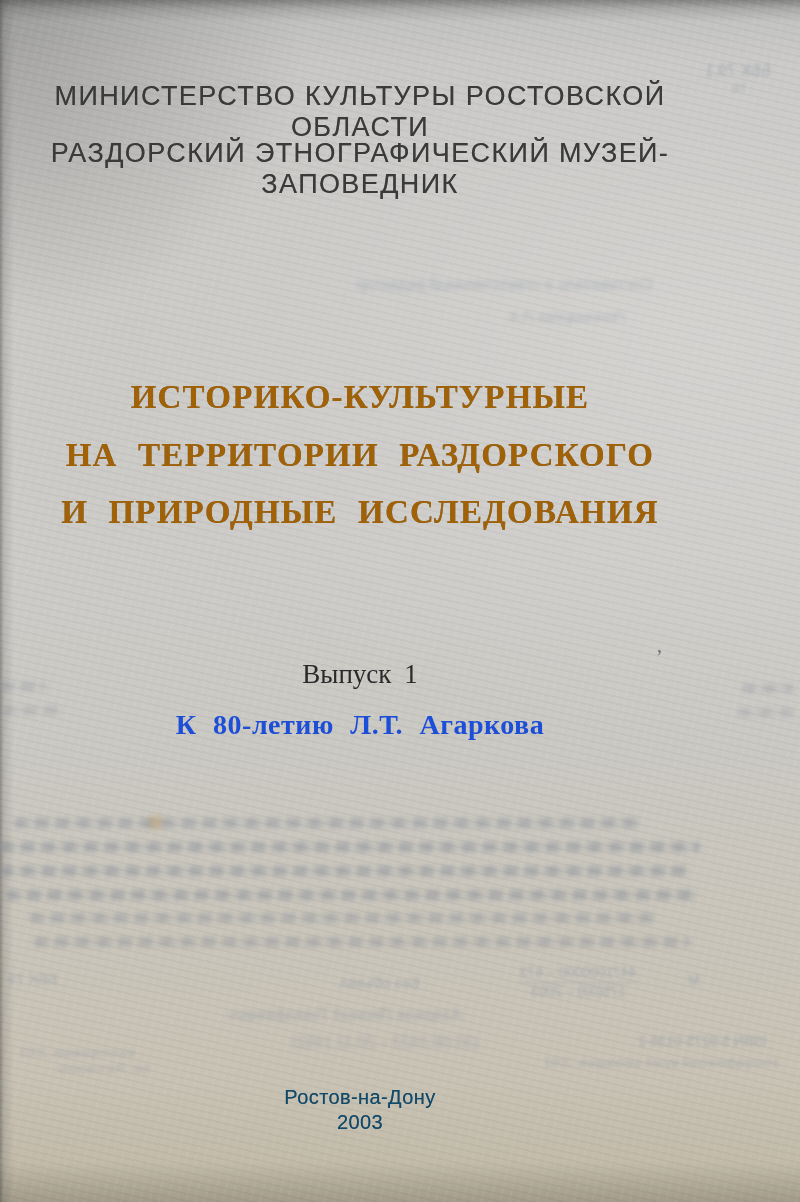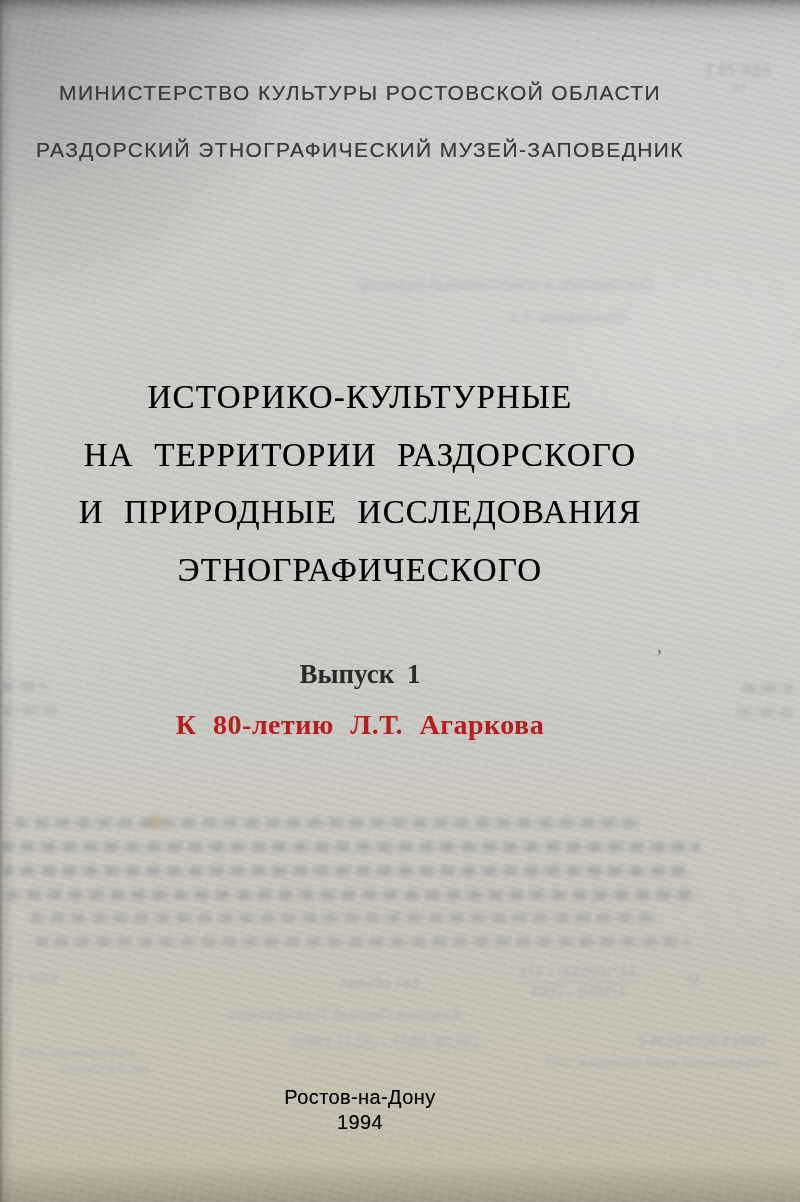--- a/index.html
+++ b/index.html
@@ -15,39 +15,39 @@
   }
   .noise{
     position:absolute;inset:0;pointer-events:none;opacity:.05;
     background:
       repeating-linear-gradient(13deg, rgba(0,0,0,.5) 0 2px, transparent 2px 7px),
       repeating-linear-gradient(103deg, rgba(255,255,255,.6) 0 3px, transparent 3px 9px);
   }
   .abs{position:absolute;}
   .center-col{left:0;width:720px;text-align:center;}
   .header-line{
-    color:#3a3a3a;font-size:21px;letter-spacing:1.4px;font-weight:400;
+    color:#3a3a3a;font-size:27px;letter-spacing:1.4px;font-weight:400;
     text-shadow:0 0 .6px rgba(58,58,58,.65);
   }
   .title-block{
-    top:369px;font-family:"Liberation Serif",serif;font-weight:normal;
-    font-size:33px;line-height:57.5px;color:#000000;
+    top:369px;font-family:"Liberation Serif",serif;font-weight:bold;
+    font-size:33px;line-height:57.5px;color:#a16207;
     letter-spacing:1.2px;word-spacing:11px;
     text-shadow:0 0 .5px rgba(20,20,20,.5);
   }
   .edition{
-    top:659px;font-family:"Liberation Serif",serif;font-weight:bold;
+    top:659px;font-family:"Liberation Serif",serif;font-weight:normal;
     font-size:27px;color:#2a2a2a;word-spacing:6px;
   }
   .dedication{
     top:709px;font-family:"Liberation Serif",serif;font-weight:bold;
-    font-size:28px;color:#b91c1c;word-spacing:9px;letter-spacing:.5px;
+    font-size:28px;color:#1d4ed8;word-spacing:9px;letter-spacing:.5px;
   }
   .imprint{
-    top:1085px;color:#000000;font-size:20px;line-height:24.5px;letter-spacing:.4px;
+    top:1085px;color:#0c4a6e;font-size:20px;line-height:24.5px;letter-spacing:.4px;
     text-shadow:0 0 .5px rgba(50,50,50,.6);
   }
   
   .ghost{
     color:#8d97a6;transform:scaleX(-1);filter:blur(1.6px);
     white-space:nowrap;pointer-events:none;
   }
   .ghost-bar{
     background:repeating-linear-gradient(90deg, rgba(125,133,147,.75) 0 13px, rgba(125,133,147,.12) 13px 21px);
     filter:blur(2.6px);border-radius:4px;pointer-events:none;
@@ -70,21 +70,20 @@
 
 <div class="abs ghost" style="left:285px;top:276px;width:440px;font-size:16px;opacity:.42;text-align:center;filter:blur(2.2px);">
   <div>Составитель и ответственный редактор</div>
   <div style="font-style:italic;font-size:15px;margin-top:14px;margin-right:120px;">Пономарёва Л.А.</div>
 </div>
 
 <div class="abs center-col title-block">
   <div>ИСТОРИКО-КУЛЬТУРНЫЕ</div>
   <div>НА ТЕРРИТОРИИ РАЗДОРСКОГО</div>
   <div>И ПРИРОДНЫЕ ИССЛЕДОВАНИЯ</div>
-  <div>ЭТНОГРАФИЧЕСКОГО</div>
 </div>
 
 <div class="abs center-col edition">Выпуск 1</div>
 <div class="abs fleck" style="left:656px;top:646px;opacity:.75;">ʼ</div>
 <div class="abs center-col dedication">К 80-летию Л.Т. Агаркова</div>
 
 <div class="abs ghost-bar" style="left:0;top:682px;width:46px;height:9px;opacity:.35;"></div>
 <div class="abs ghost-bar" style="left:2px;top:706px;width:60px;height:9px;opacity:.3;"></div>
 <div class="abs ghost-bar" style="left:742px;top:684px;width:52px;height:9px;opacity:.35;"></div>
 <div class="abs ghost-bar" style="left:738px;top:708px;width:56px;height:9px;opacity:.3;"></div>
@@ -106,14 +105,14 @@
 <div class="abs ghost" style="left:688px;top:972px;font-size:14px;opacity:.55;">М</div>
 <div class="abs ghost" style="left:190px;top:1005px;width:310px;font-size:17px;font-style:italic;opacity:.48;text-align:center;filter:blur(1.9px);">Агарков Леонид Тимофеевич</div>
 <div class="abs ghost" style="left:638px;top:1033px;font-size:14px;opacity:.55;">ISBN 5-9275-0136-2</div>
 <div class="abs ghost" style="left:225px;top:1034px;width:320px;font-size:16px;font-style:italic;opacity:.45;text-align:center;filter:blur(2px);">(30.08.1923 – 20.11.1992)</div>
 <div class="abs ghost" style="left:545px;top:1056px;font-size:12px;opacity:.42;filter:blur(1.8px);">этнографический музей-заповедник, 2003</div>
 <div class="abs ghost" style="left:20px;top:1046px;font-size:12px;opacity:.4;filter:blur(1.8px);">малотиражная, 2003</div>
 <div class="abs ghost" style="left:58px;top:1062px;font-size:12px;opacity:.38;filter:blur(1.8px);">тип. Ростовского</div>
 
 <div class="abs center-col imprint">
   <div>Ростов-на-Дону</div>
-  <div>1994</div>
+  <div>2003</div>
 </div>
 
 </body></html>

